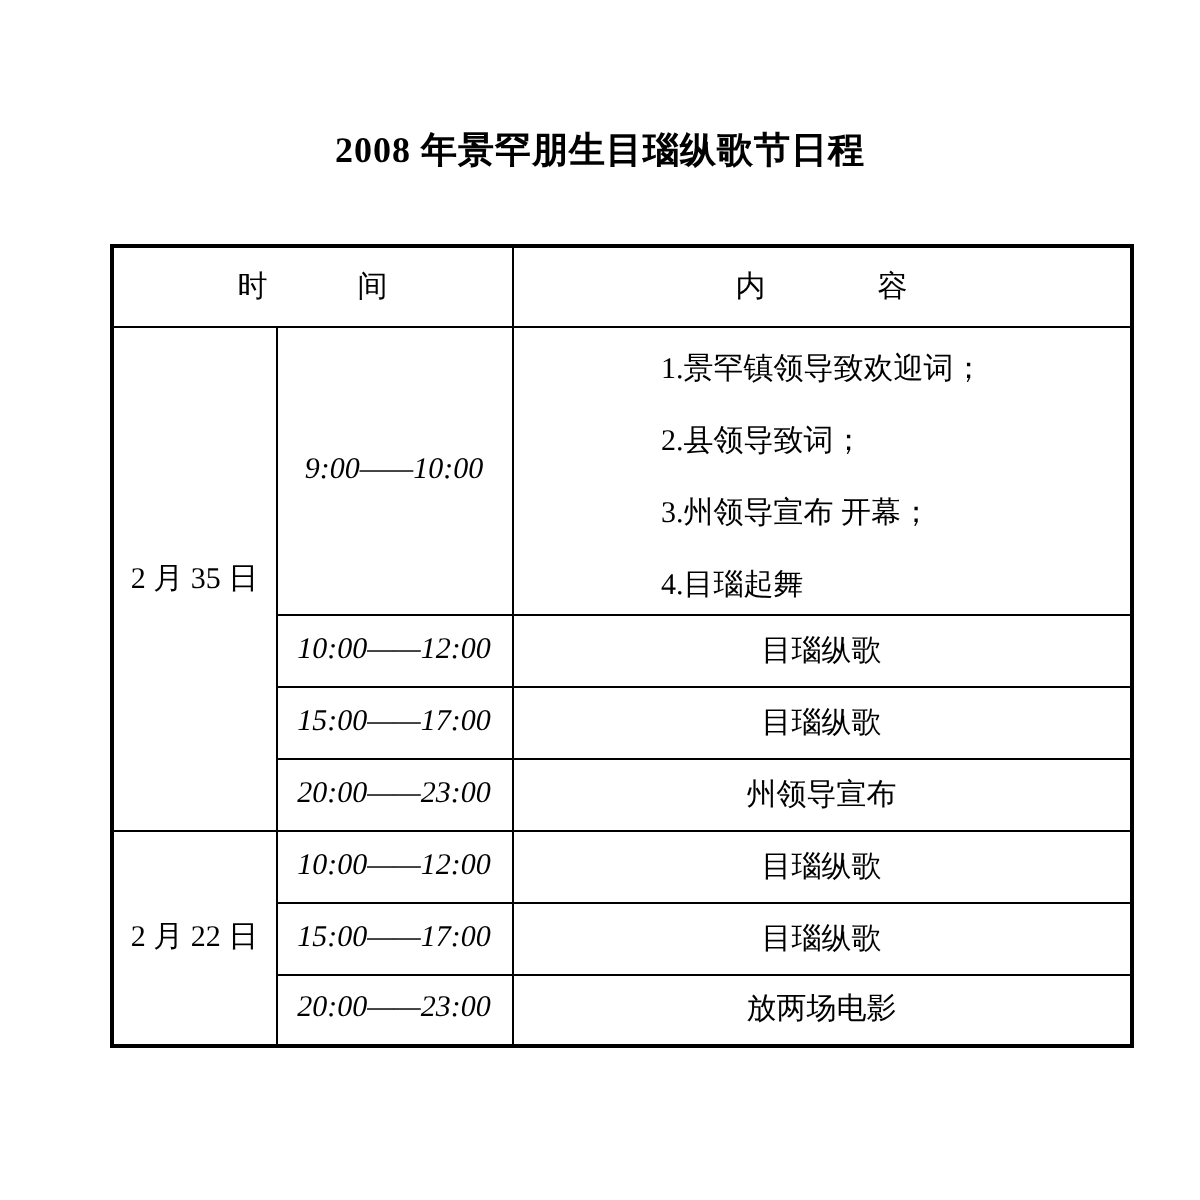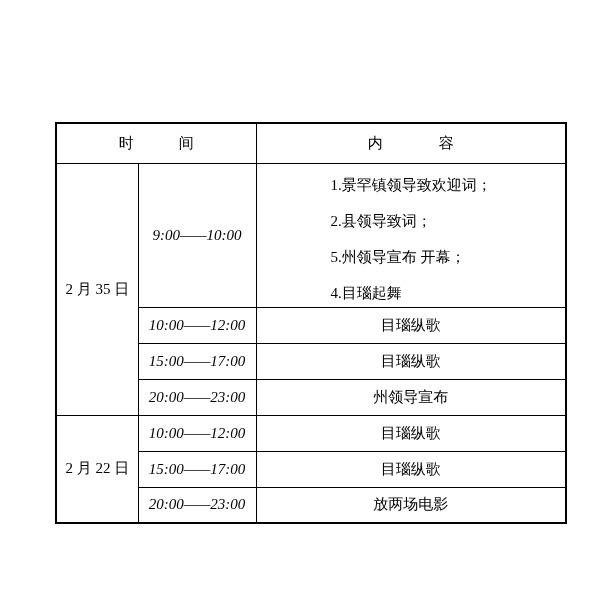--- a/index.html
+++ b/index.html
@@ -80,20 +80,21 @@
   .opening-line {
     line-height: 15px;
     white-space: pre;
   }
 </style>
 </head>
 <body>
 
 <div class="page">
 
+  <h1 class="doc-title">2008 年景罕朋生目瑙纵歌节日程</h1>
 
   <table class="schedule">
     <colgroup>
       <col class="col-date">
       <col class="col-time">
       <col class="col-content">
     </colgroup>
     <thead>
       <tr class="header-row">
         <th colspan="2">
@@ -111,21 +112,21 @@
       </tr>
     </thead>
     <tbody>
       <tr class="row-tall">
         <td rowspan="4" class="date-cell">2 月 35 日</td>
         <td class="time-cell">9:00——10:00</td>
         <td class="opening-cell">
           <div class="opening-lines">
             <div class="opening-line">1.景罕镇领导致欢迎词；</div>
             <div class="opening-line">2.县领导致词；</div>
-            <div class="opening-line">5.州领导宣布 开幕；</div>
+            <div class="opening-line">3.州领导宣布 开幕；</div>
             <div class="opening-line">4.目瑙起舞</div>
           </div>
         </td>
       </tr>
       <tr class="row-std">
         <td class="time-cell">10:00——12:00</td>
         <td class="content-cell">目瑙纵歌</td>
       </tr>
       <tr class="row-std">
         <td class="time-cell">15:00——17:00</td>

